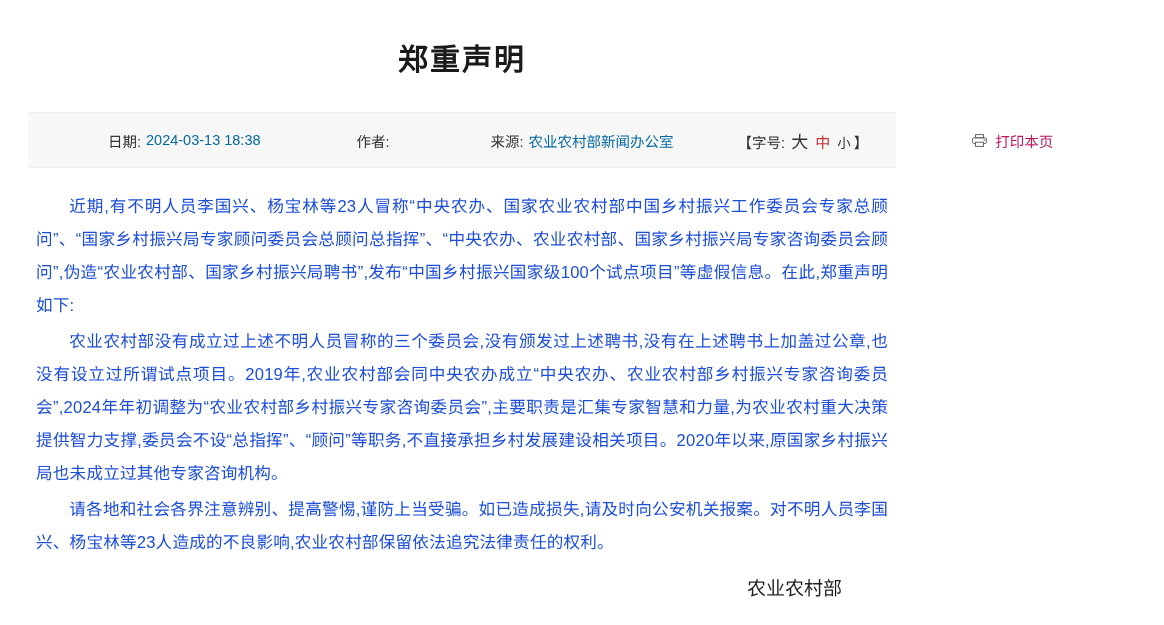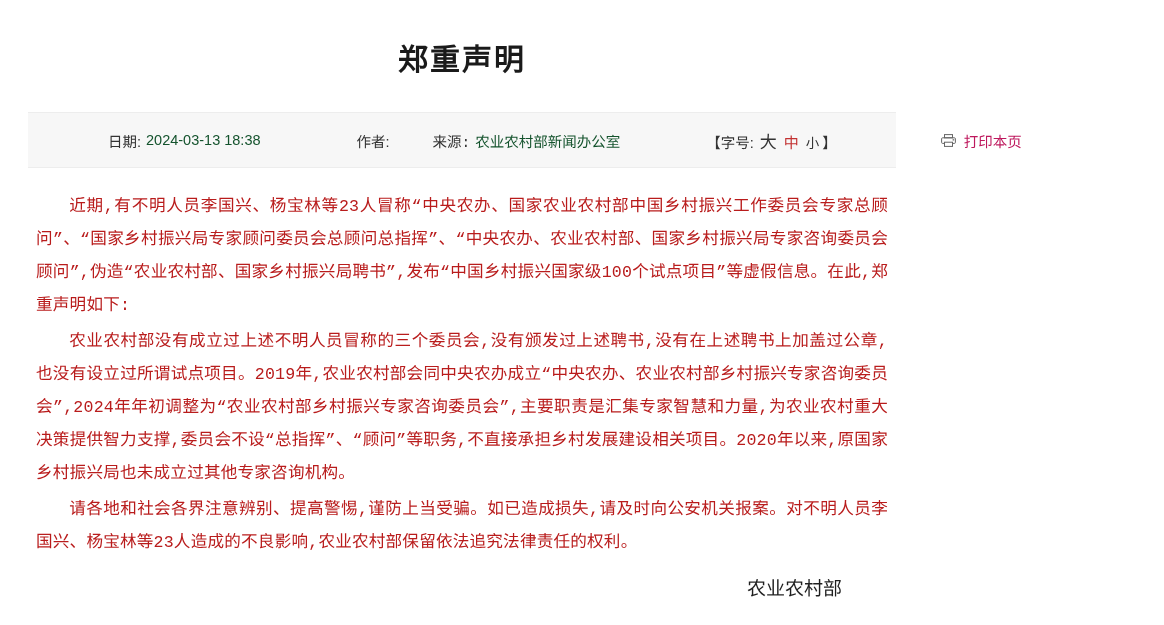--- a/index.html
+++ b/index.html
@@ -45,27 +45,27 @@
   .meta-item {
     display: flex;
     align-items: center;
     white-space: nowrap;
   }
   .meta-label {
     color: #333333;
     text-align: right;
   }
   .meta-value {
-    color: #14532d;
+    color: #0369a1;
     margin-left: 5px;
   }
   .m-date   { margin-left: 80px; }
   .m-author { margin-left: 96px; }
-  .m-source { margin-left: 38px; font-family: Liberation Mono, monospace; }
-  .m-fontsize { margin-left: 86px; }
+  .m-source { margin-left: 96px; }
+  .m-fontsize { margin-left: 64px; }
   .m-print  { margin-left: 104px; }
 
   .fs-group {
     display: flex;
     align-items: baseline;
     color: #333333;
   }
   .fs-big {
     margin-left: 6px;
     font-size: 17px;
@@ -99,22 +99,22 @@
   .body-wrap {
     padding: 22px 36px 0 36px;
   }
   p.para {
     margin: 0 0 3px 0;
     font-size: 16.6px;
     line-height: 33px;
     text-indent: 2em;
     text-align: justify;
     text-justify: inter-ideograph;
-    color: #b91c1c;
-    font-family: Liberation Mono, monospace;
+    color: #1d4ed8;
+    font-family: Liberation Sans, sans-serif;
     letter-spacing: 0.2px;
   }
   .sign-block {
     margin-top: 14px;
     text-align: right;
     padding-right: 46px;
     font-size: 19px;
     line-height: 31px;
     color: #1f1f1f;
   }

